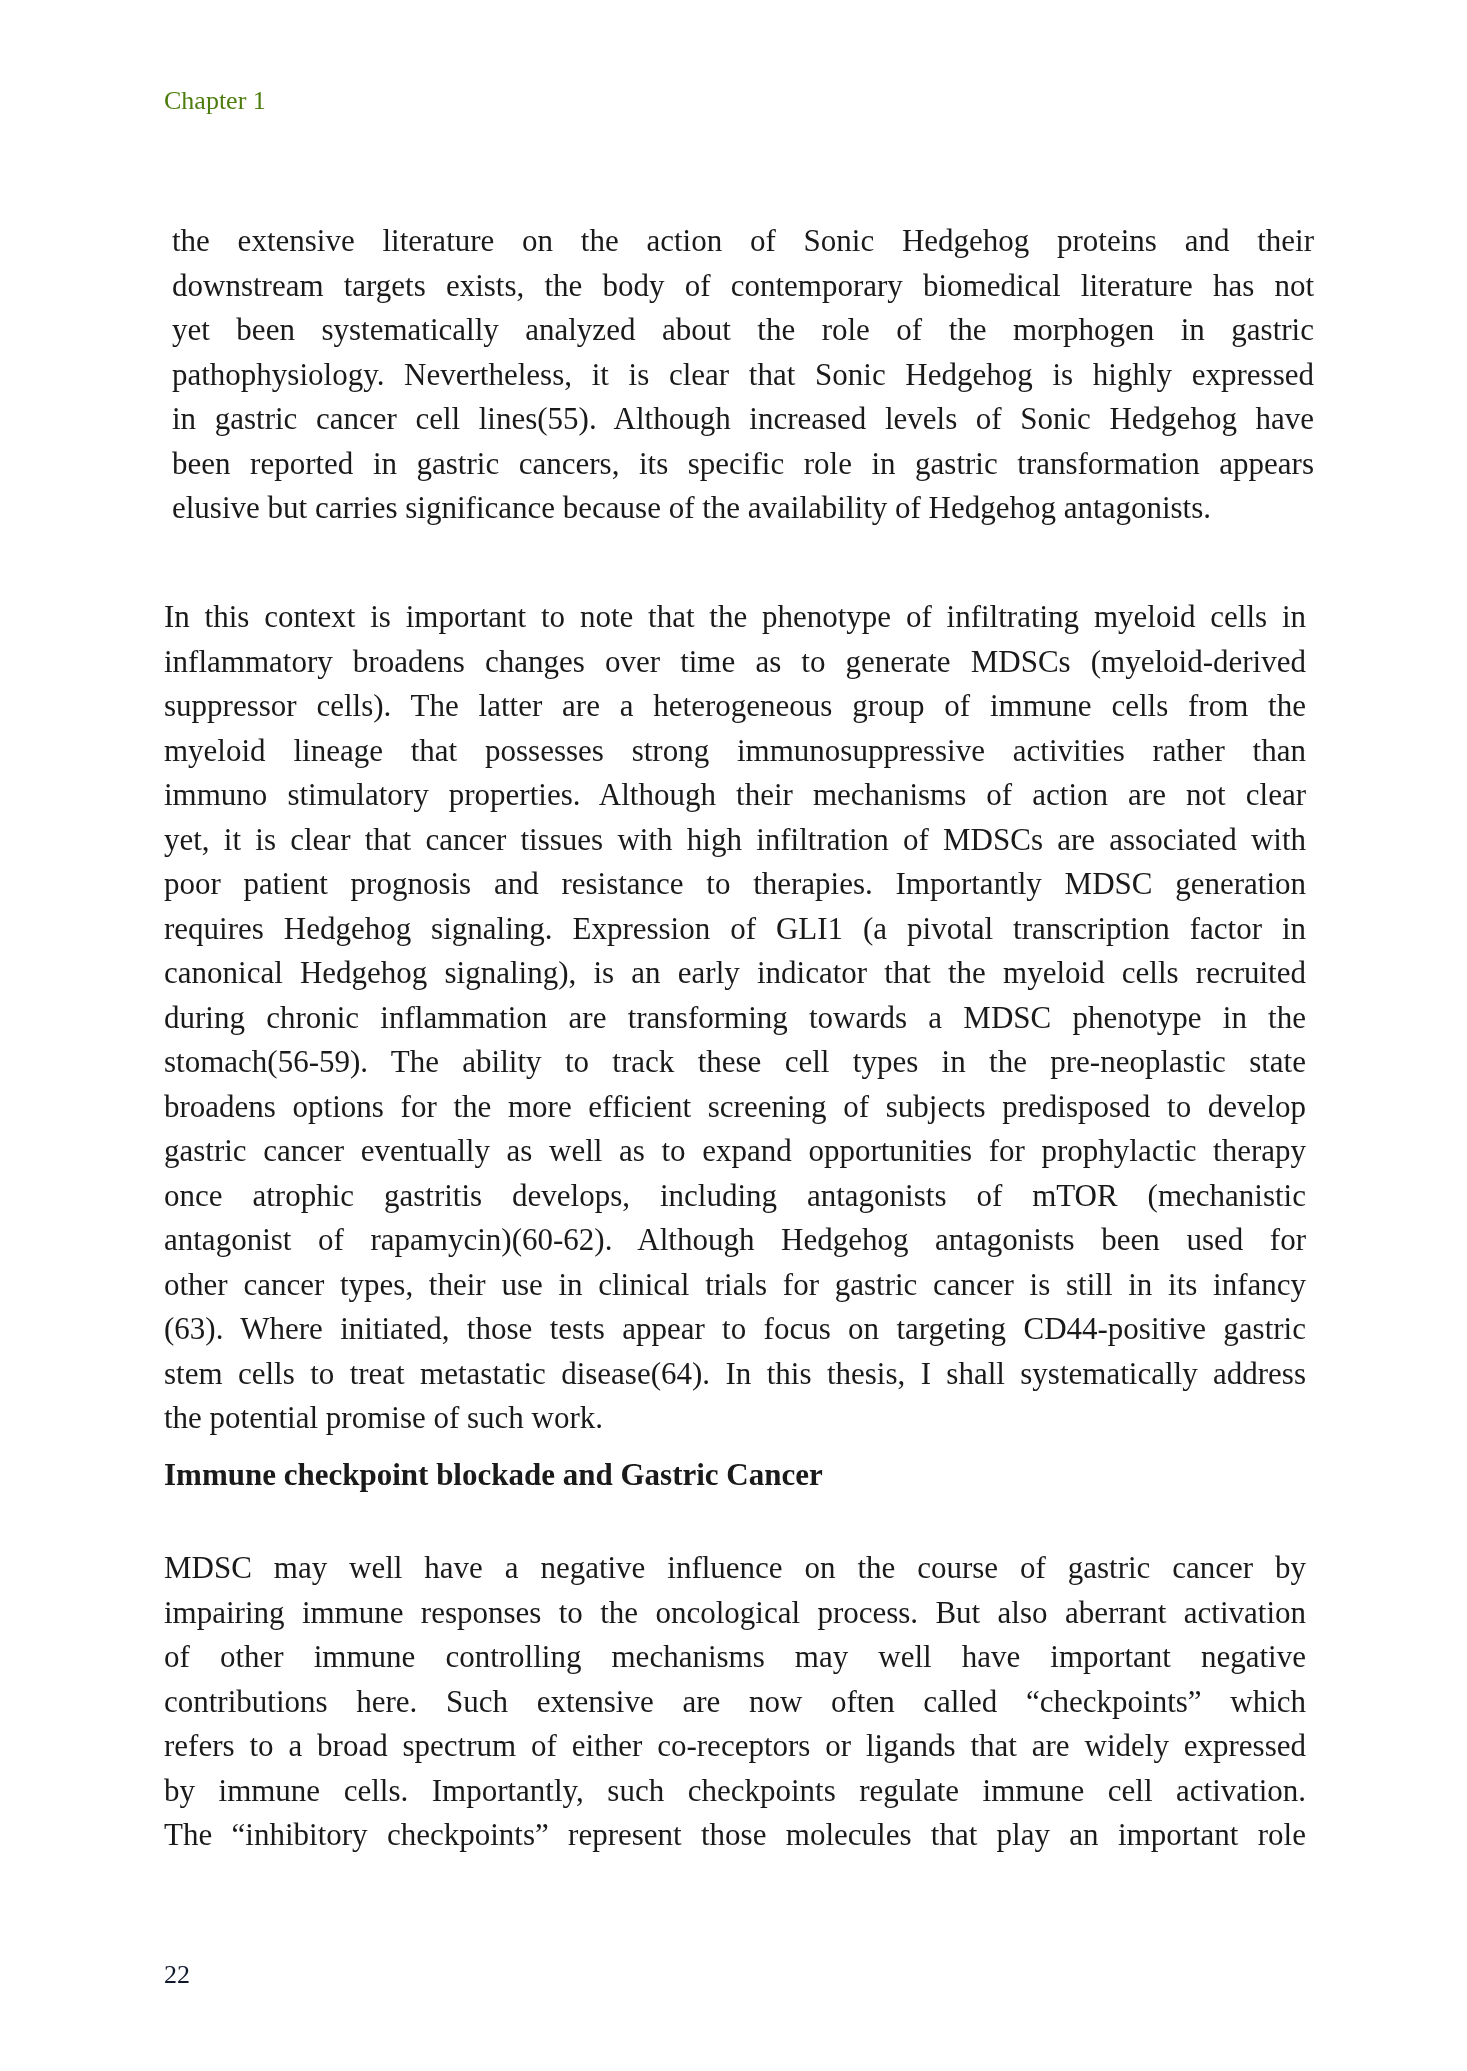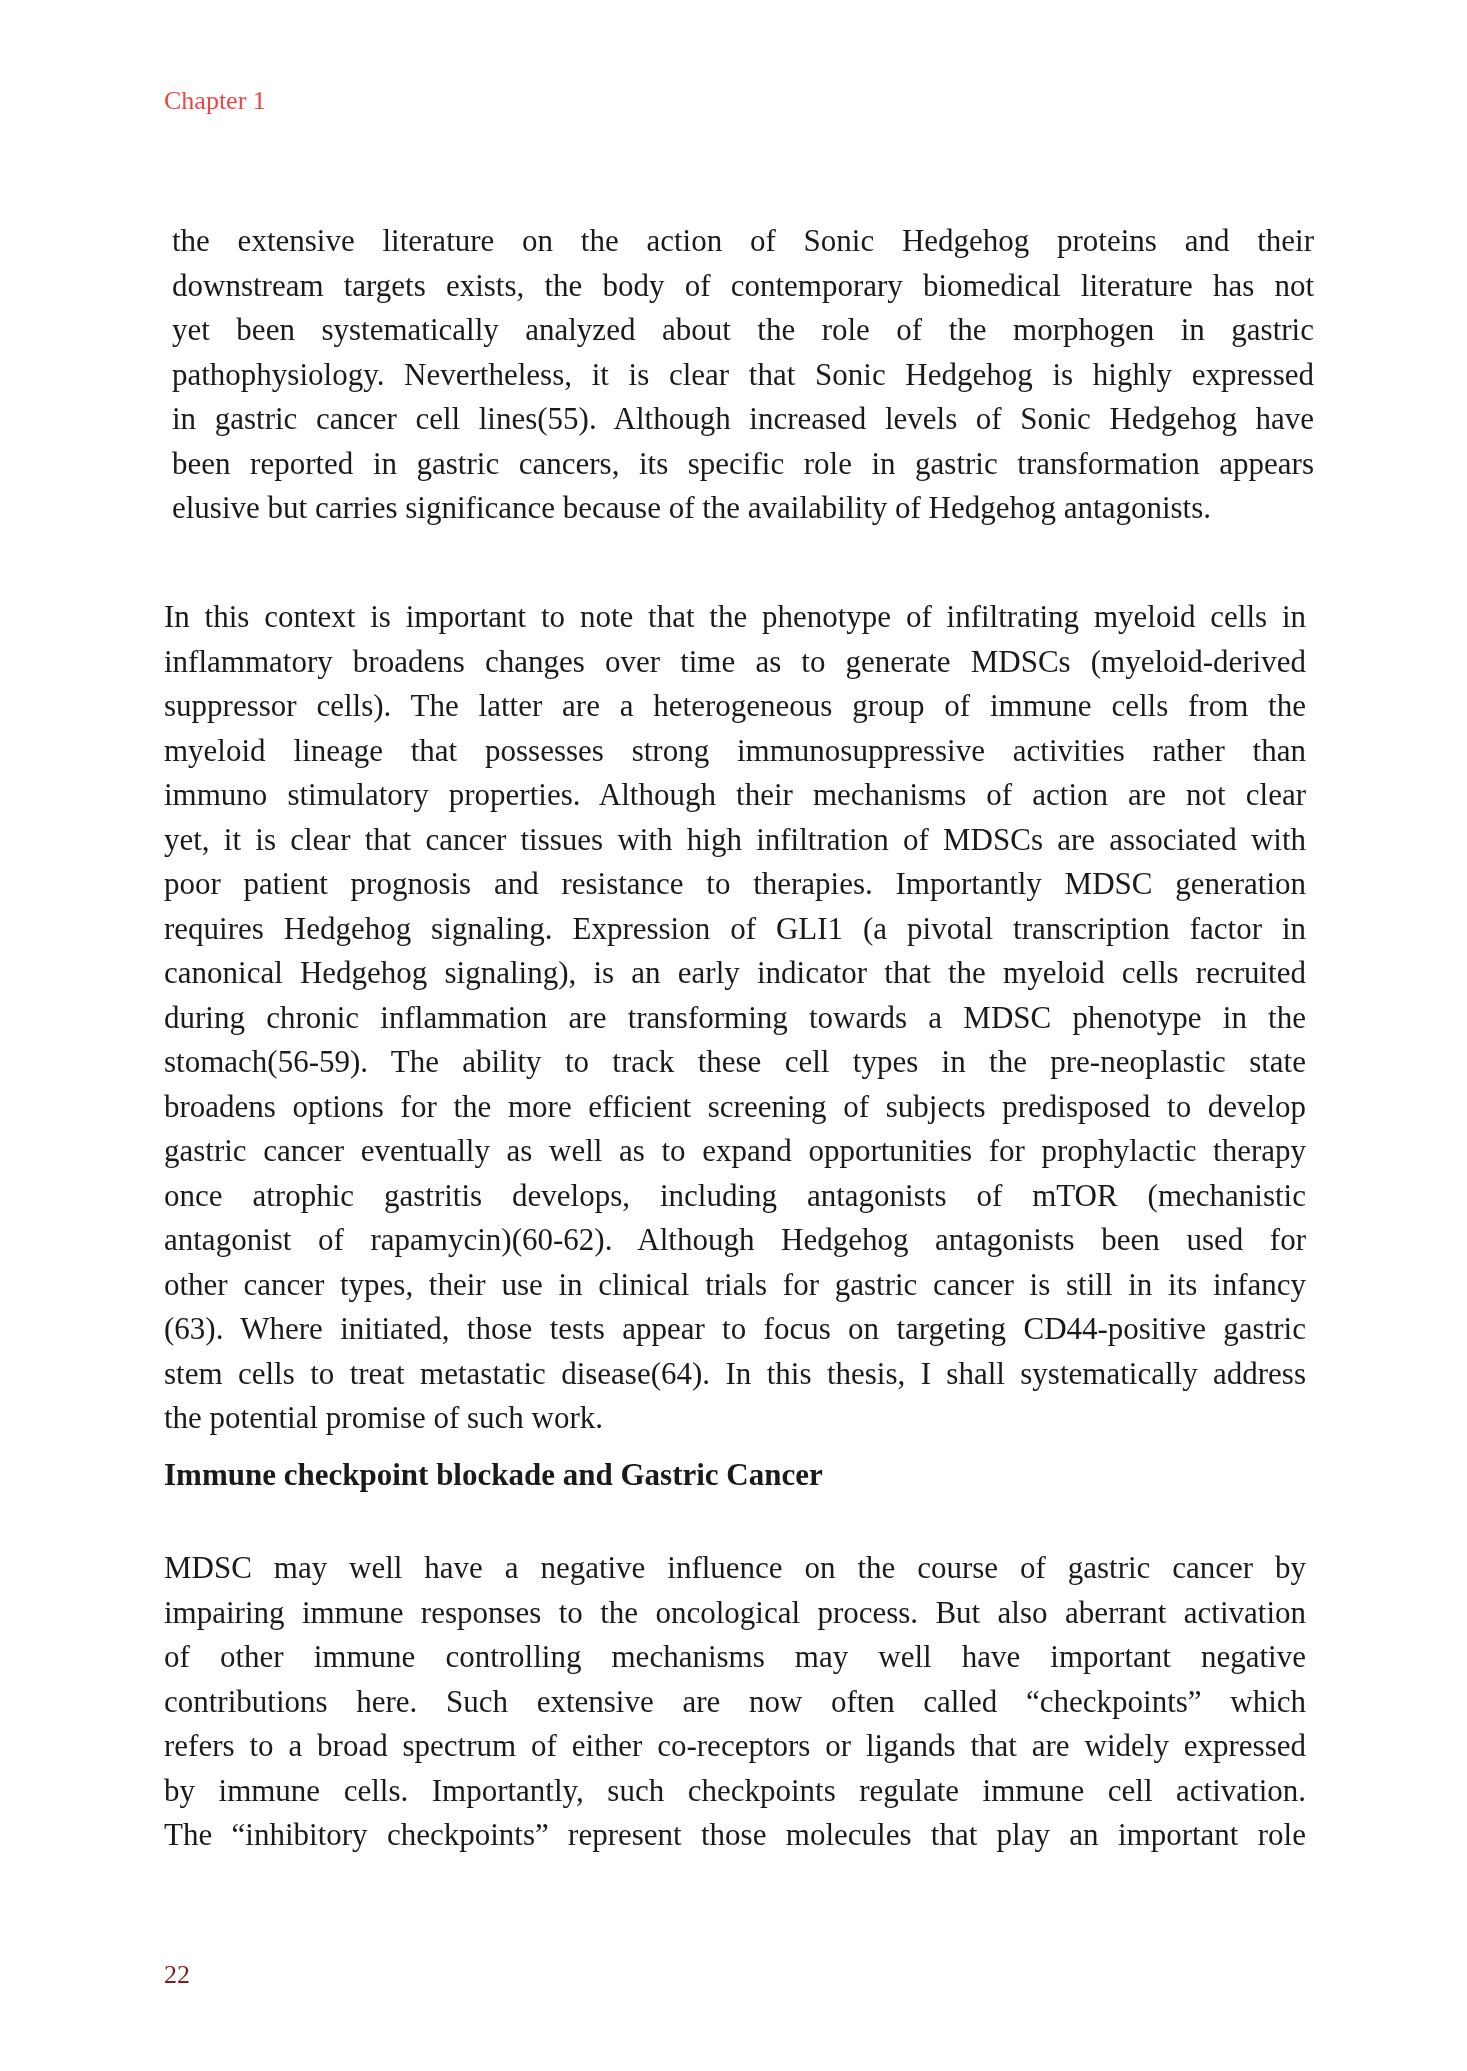--- a/index.html
+++ b/index.html
@@ -1,19 +1,19 @@
 <!DOCTYPE html>
 <html><head>
 <meta charset="utf-8">
 <style>
   html, body { margin: 0; padding: 0; background: #ffffff; }
   body { width: 1467px; height: 2071px; position: relative; overflow: hidden;
          font-family: "Liberation Serif", "DejaVu Serif", serif; color: #1a1a1a; }
-  .header { position: absolute; left: 164px; top: 86px; font-size: 26px; color: #ef4444; }
-  .footer { position: absolute; left: 164px; top: 1960px; font-size: 26px; color: #7f1d1d; }
+  .header { position: absolute; left: 164px; top: 86px; font-size: 26px; color: #4d7c0f; }
+  .footer { position: absolute; left: 164px; top: 1960px; font-size: 26px; color: #0f172a; }
   .para { position: absolute; left: 164px; width: 1142px; }
   .line { display: block; height: 44.5px; line-height: 44.5px; font-size: 31px;
           text-align: justify; text-align-last: justify; white-space: nowrap; }
   .line.last { text-align-last: left; }
   .heading { position: absolute; left: 164px; top: 1457px; font-size: 31px; font-weight: bold; }
 </style>
 </head>
 <body>
 
 <div class="header">Chapter 1</div>

